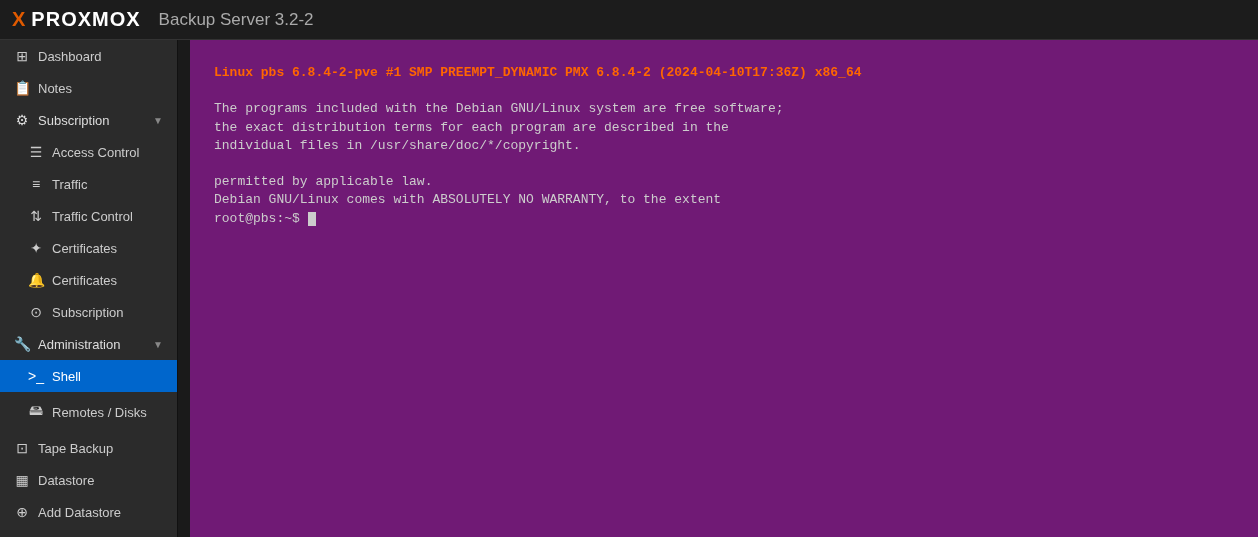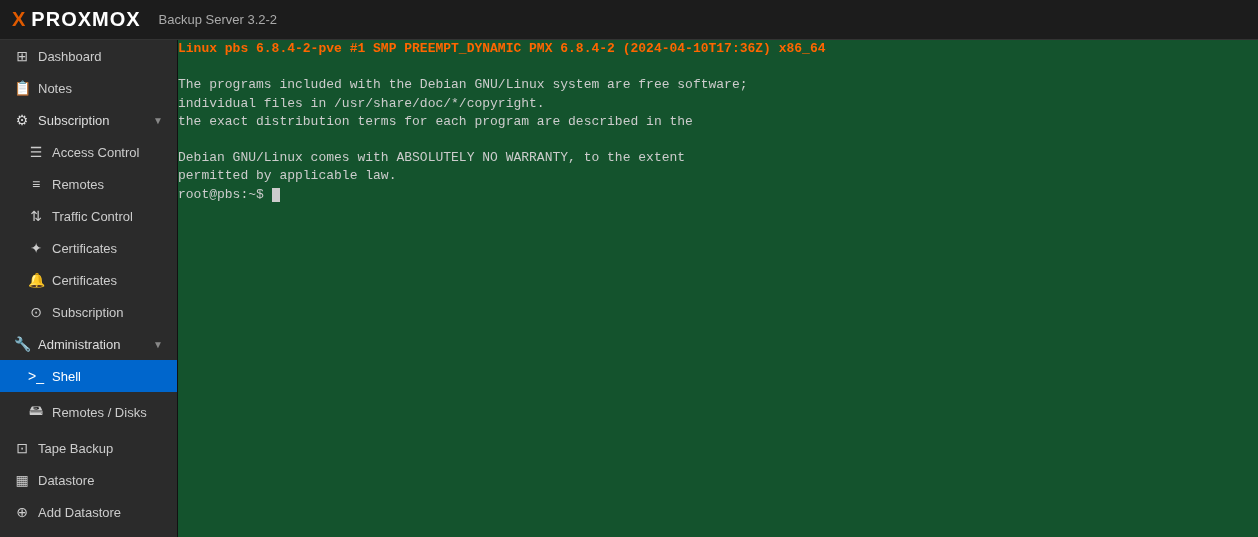--- a/index.html
+++ b/index.html
@@ -36,21 +36,21 @@
       font-size: 20px;
     }
     #logo-proxmox {
       color: #fff;
       font-weight: bold;
       font-size: 20px;
       letter-spacing: 1px;
     }
     #server-title {
       color: #aaa;
-      font-size: 13px;
+      font-size: 17px;
       margin-left: 8px;
     }
 
     
     #main {
       display: flex;
       flex: 1;
       overflow: hidden;
     }
 
@@ -94,26 +94,27 @@
     }
     .sidebar-item .chevron {
       margin-left: auto;
       font-size: 10px;
       color: #888;
     }
 
     
     #terminal {
       flex: 1;
-      background: #14532d;
-      padding: 0;
+      background: #701a75;
+      padding: 24px;
       overflow: auto;
       font-family: 'Courier New', Courier, monospace;
       font-size: 13px;
       line-height: 1.4;
+      margin-left: 12px;
     }
     .term-line {
       white-space: pre;
     }
     .term-line.highlight {
       color: #ff6600;
       font-weight: bold;
     }
     .term-line.normal {
       color: #ccc;
@@ -165,21 +166,21 @@
       <span class="chevron">▼</span>
     </div>
 
     <div class="sidebar-item sub-item">
       <span class="icon">☰</span>
       <span>Access Control</span>
     </div>
 
     <div class="sidebar-item sub-item">
       <span class="icon">≡</span>
-      <span>Remotes</span>
+      <span>Traffic</span>
     </div>
 
     <div class="sidebar-item sub-item">
       <span class="icon">⇅</span>
       <span>Traffic Control</span>
     </div>
 
     <div class="sidebar-item sub-item">
       <span class="icon">✦</span>
       <span>Certificates</span>
@@ -225,21 +226,21 @@
       <span class="icon">⊕</span>
       <span>Add Datastore</span>
     </div>
 
   </div>
 
   <div id="terminal">
     <div class="term-line highlight">Linux pbs 6.8.4-2-pve #1 SMP PREEMPT_DYNAMIC PMX 6.8.4-2 (2024-04-10T17:36Z) x86_64</div>
     <div class="term-line normal">&nbsp;</div>
     <div class="term-line normal">The programs included with the Debian GNU/Linux system are free software;</div>
+    <div class="term-line normal">the exact distribution terms for each program are described in the</div>
     <div class="term-line normal">individual files in /usr/share/doc/*/copyright.</div>
-    <div class="term-line normal">the exact distribution terms for each program are described in the</div>
     <div class="term-line normal">&nbsp;</div>
+    <div class="term-line normal">permitted by applicable law.</div>
     <div class="term-line normal">Debian GNU/Linux comes with ABSOLUTELY NO WARRANTY, to the extent</div>
-    <div class="term-line normal">permitted by applicable law.</div>
     <div class="term-line prompt"><span>root@pbs:~$ </span><span class="cursor"></span></div>
   </div>
 
 </div>
 
 </body></html>

